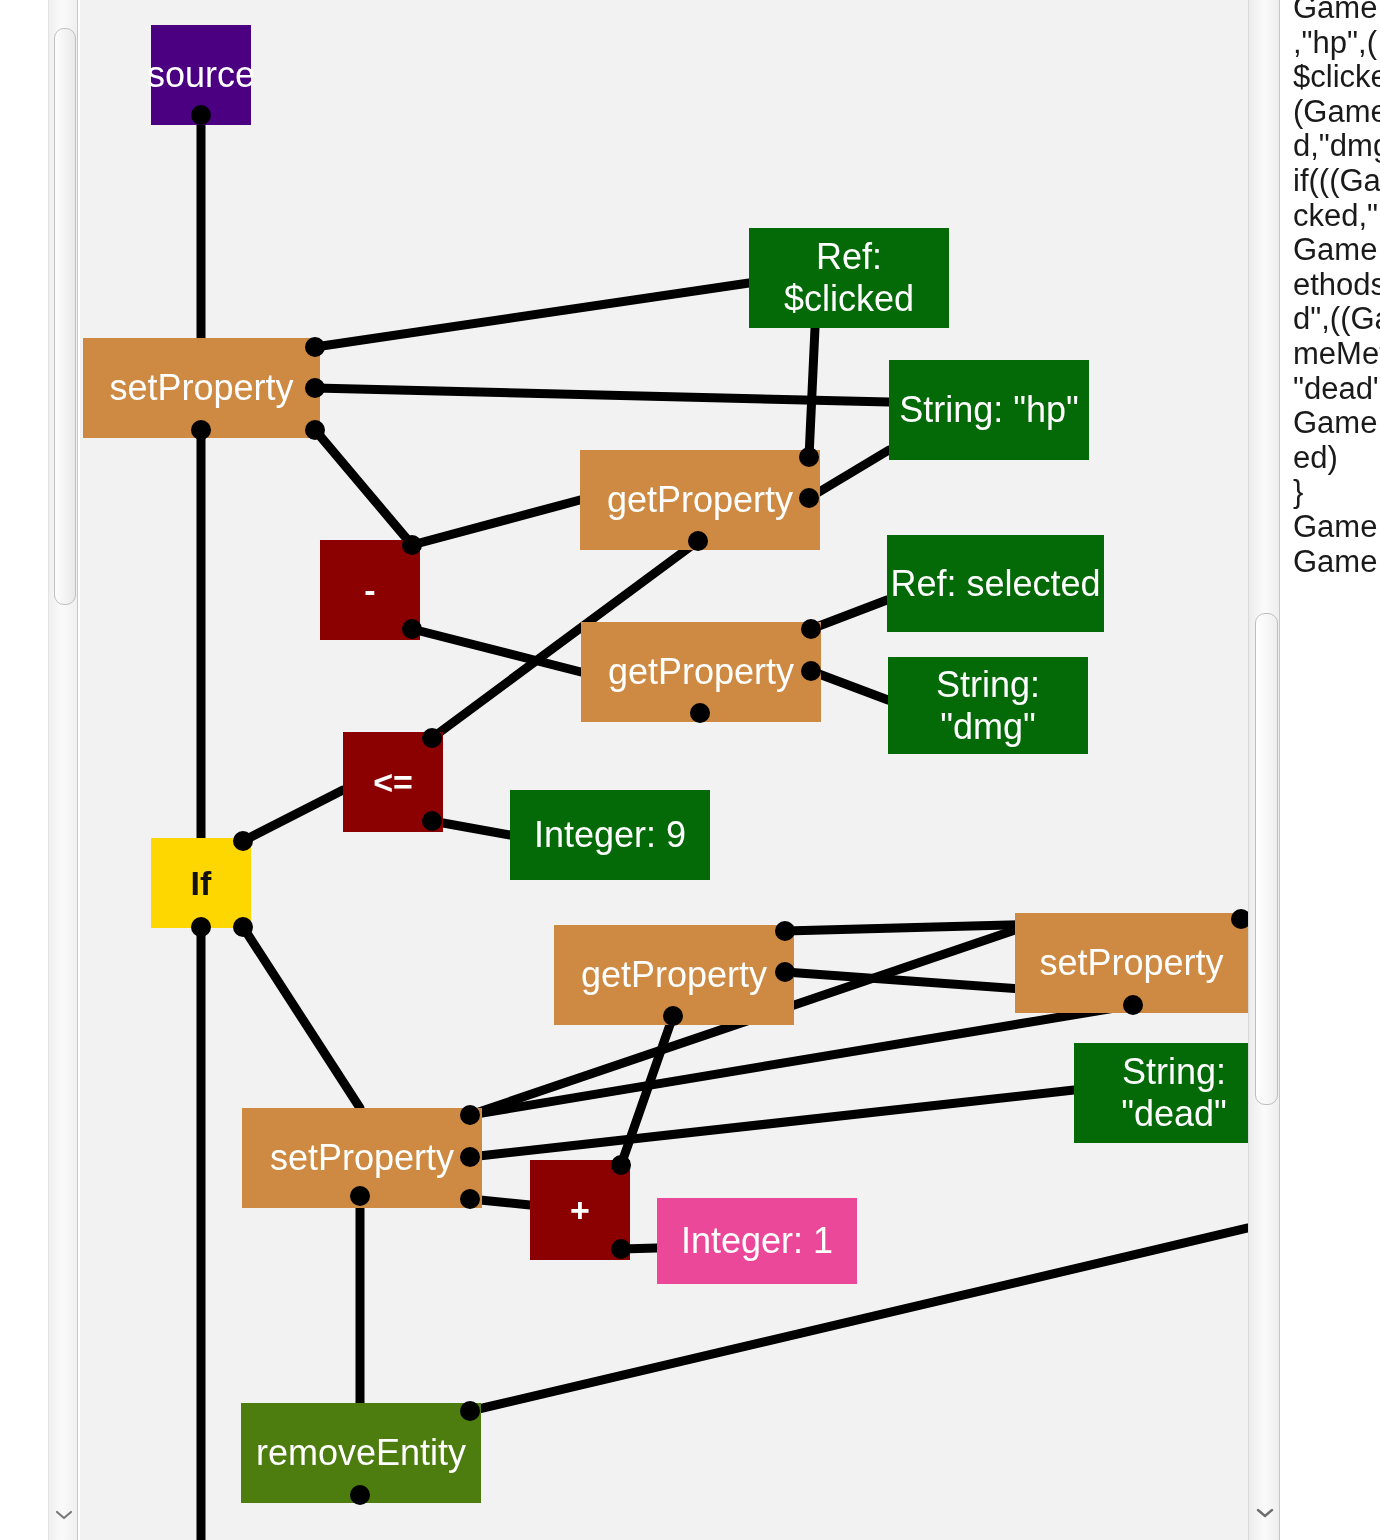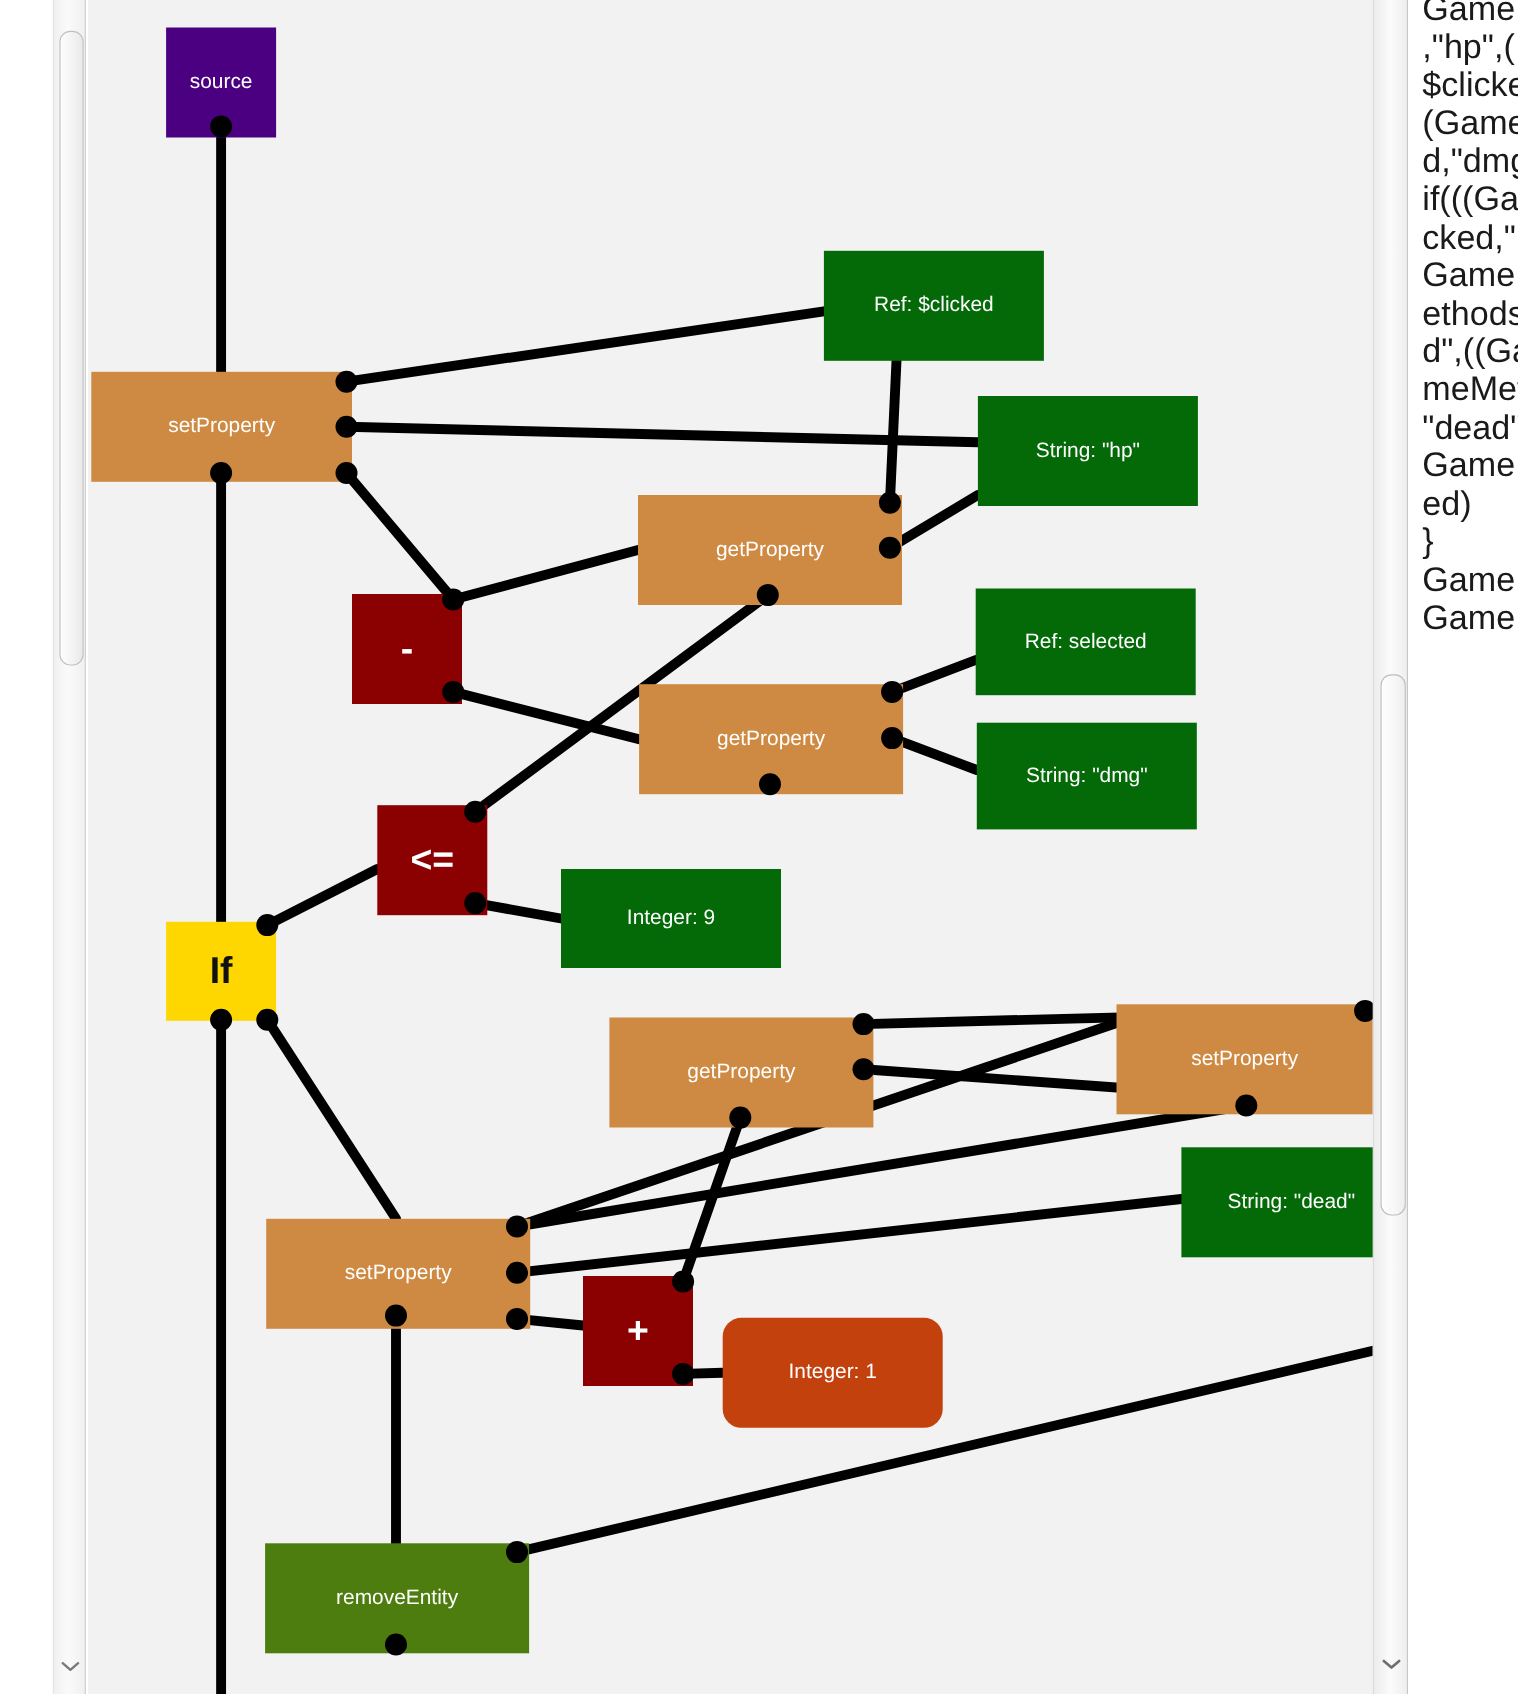--- a/index.html
+++ b/index.html
@@ -47,21 +47,21 @@
   .canvas-wrap{
     position:absolute;left:80px;top:0;width:1168px;height:1540px;
     background:#f2f2f2;overflow:hidden;
   }
   .graph-svg{position:absolute;left:0;top:0;width:1168px;height:1540px;}
 
   .node{
     position:absolute;
     display:flex;align-items:center;justify-content:center;
     color:#ffffff;
-    font-size:19px;
+    font-size:36px;
     box-sizing:border-box;
     text-align:center;
     user-select:none;
   }
   .node.op{font-size:34px;font-weight:bold;}
   .node.ctrl{color:#111111;font-size:34px;font-weight:bold;}
   .port{
     position:absolute;width:20px;height:20px;border-radius:50%;
     background:#000000;
   }
@@ -142,32 +142,32 @@
         <polyline points="280,1196 280,1495" fill="none" stroke="#000000" stroke-width="9" stroke-linecap="round" stroke-linejoin="round"></polyline>
         <polyline points="390,1411 1168,1228" fill="none" stroke="#000000" stroke-width="9" stroke-linecap="round" stroke-linejoin="round"></polyline>
       </svg>
     <div id="node-layer">
         <div class="node" style="left: 71px; top: 25px; width: 100px; height: 100px; background: rgb(75, 0, 130);">source</div>
         <div class="node" style="left: 3px; top: 338px; width: 237px; height: 100px; background: rgb(206, 138, 66);">setProperty</div>
         <div class="node" style="left: 669px; top: 228px; width: 200px; height: 100px; background: rgb(4, 106, 8);">Ref: $clicked</div>
         <div class="node" style="left: 809px; top: 360px; width: 200px; height: 100px; background: rgb(4, 106, 8);">String: "hp"</div>
         <div class="node op" style="left: 240px; top: 540px; width: 100px; height: 100px; background: rgb(139, 0, 0);">-</div>
         <div class="node" style="left: 500px; top: 450px; width: 240px; height: 100px; background: rgb(206, 138, 66);">getProperty</div>
-        <div class="node" style="left: 807px; top: 535px; width: 200px; height: 97px; background: rgb(4, 106, 8);">Ref: selected</div>
+        <div class="node" style="left: 807px; top: 535px; width: 217px; height: 97px; background: rgb(4, 106, 8);">Ref: selected</div>
         <div class="node" style="left: 501px; top: 622px; width: 240px; height: 100px; background: rgb(206, 138, 66);">getProperty</div>
         <div class="node" style="left: 808px; top: 657px; width: 200px; height: 97px; background: rgb(4, 106, 8);">String: "dmg"</div>
         <div class="node op" style="left: 263px; top: 732px; width: 100px; height: 100px; background: rgb(139, 0, 0);">&lt;=</div>
         <div class="node" style="left: 430px; top: 790px; width: 200px; height: 90px; background: rgb(4, 106, 8);">Integer: 9</div>
         <div class="node ctrl" style="left: 71px; top: 838px; width: 100px; height: 90px; background: rgb(255, 215, 0);">If</div>
         <div class="node" style="left: 474px; top: 925px; width: 240px; height: 100px; background: rgb(206, 138, 66);">getProperty</div>
         <div class="node" style="left: 935px; top: 913px; width: 233px; height: 100px; background: rgb(206, 138, 66);">setProperty</div>
         <div class="node" style="left: 994px; top: 1043px; width: 200px; height: 100px; background: rgb(4, 106, 8);">String: "dead"</div>
         <div class="node" style="left: 162px; top: 1108px; width: 240px; height: 100px; background: rgb(206, 138, 66);">setProperty</div>
         <div class="node op" style="left: 450px; top: 1160px; width: 100px; height: 100px; background: rgb(139, 0, 0);">+</div>
-        <div class="node" style="left: 577px; top: 1198px; width: 200px; height: 100px; background: #c2410c; border-radius: 17px;">Integer: 1</div>
+        <div class="node" style="left: 577px; top: 1198px; width: 200px; height: 86px; background: #ec4899;">Integer: 1</div>
         <div class="node" style="left: 161px; top: 1403px; width: 240px; height: 100px; background: #4d7c0f;">removeEntity</div>
       </div>
     <div id="port-layer">
         <div class="port" style="left: 111px; top: 105px;"></div>
         <div class="port" style="left: 111px; top: 420px;"></div>
         <div class="port" style="left: 225px; top: 337px;"></div>
         <div class="port" style="left: 225px; top: 378px;"></div>
         <div class="port" style="left: 225px; top: 420px;"></div>
         <div class="port" style="left: 322px; top: 535px;"></div>
         <div class="port" style="left: 322px; top: 619px;"></div>

